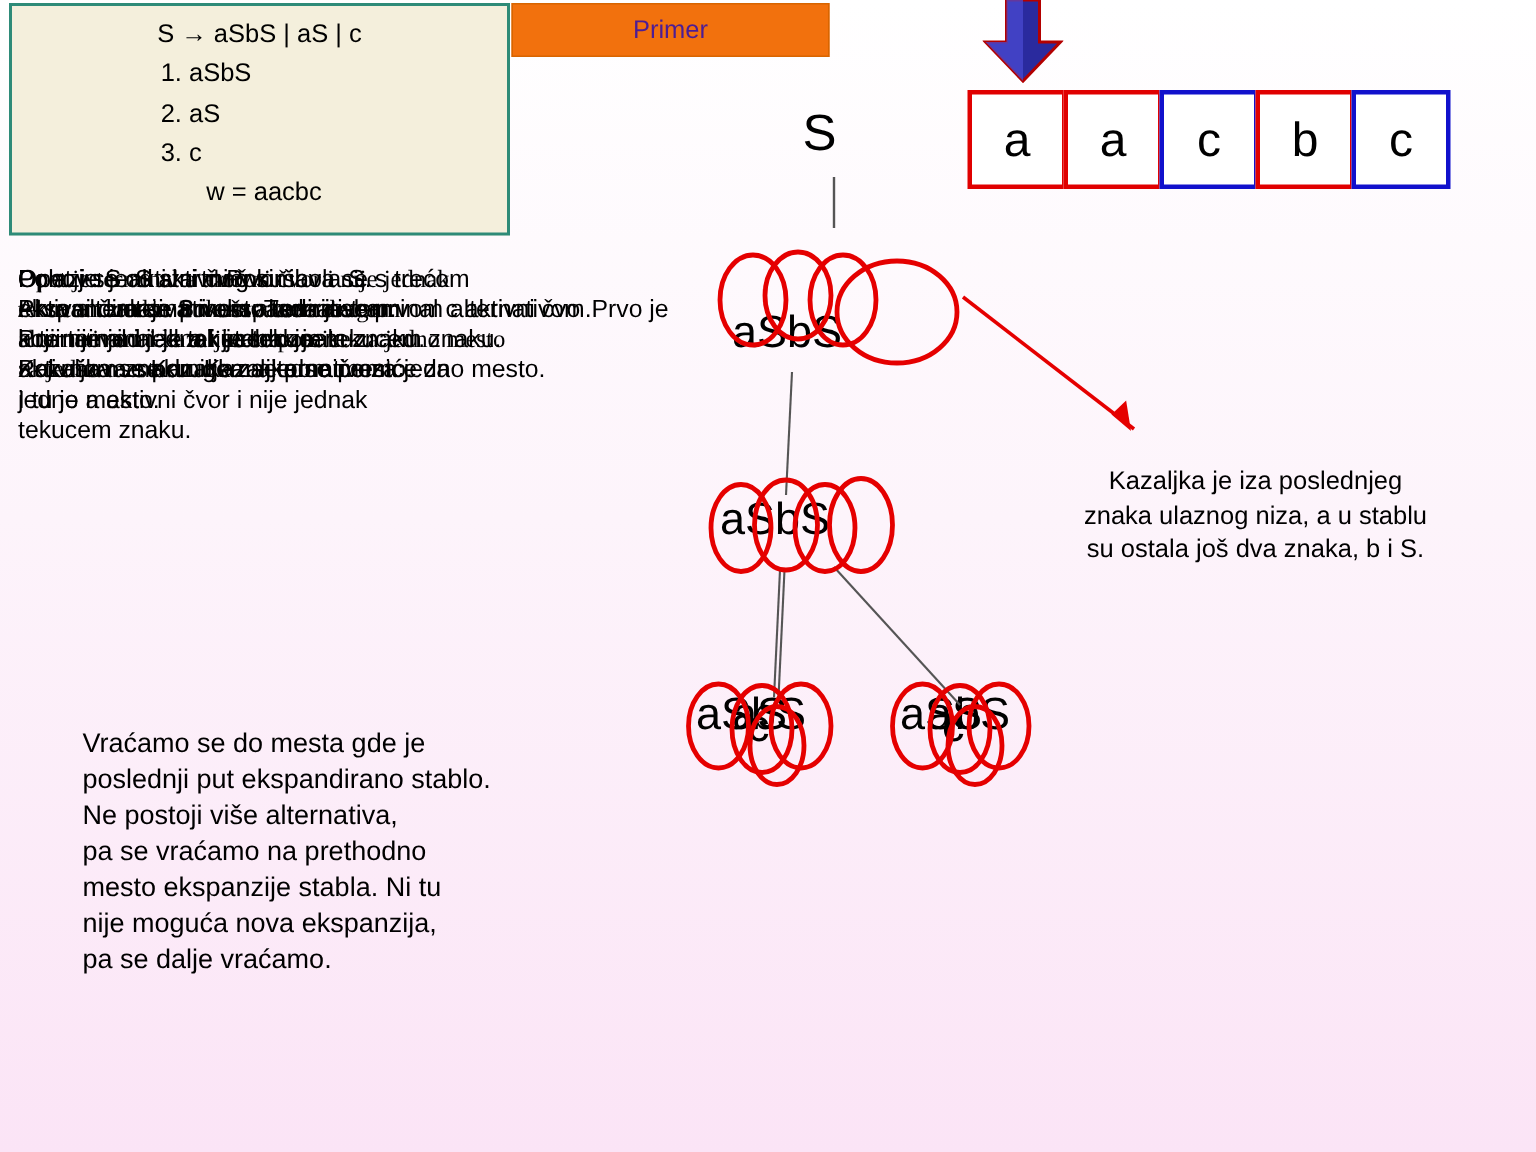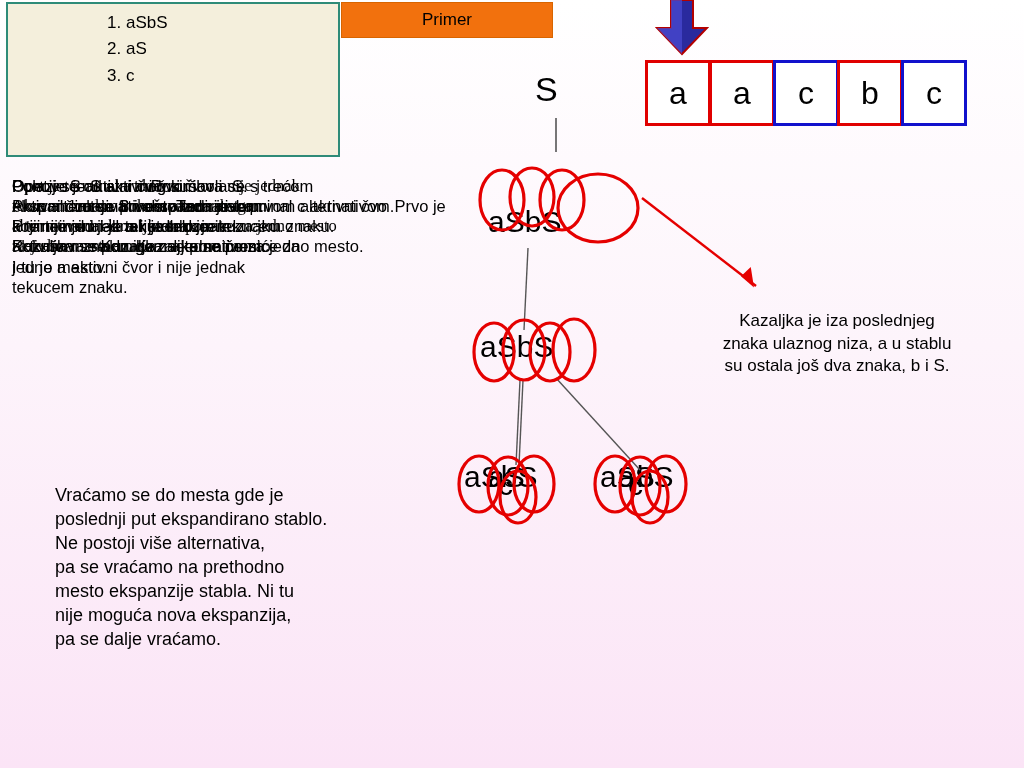--- a/index.html
+++ b/index.html
@@ -52,21 +52,21 @@
   
   #primer-banner {
     position: absolute;
     left: 341px;
     top: 2px;
     width: 212px;
     height: 36px;
     background: #f2710d;
     border: 1px solid #d86500;
     box-sizing: border-box;
-    color: #000000;
+    color: #4c1d95;
     font-size: 17px;
     display: flex;
     align-items: center;
     justify-content: center;
   }
 
   
   #tape {
     position: absolute;
     left: 645px;
@@ -151,25 +151,27 @@
     width: 330px;
     font-size: 17px;
     line-height: 1.33;
     text-align: center;
   }
 </style>
 </head>
 <body>
 
 <div id="grammar-box">
+  <div class="g-line">S → aSbS | aS | c</div>
   <ol class="g-list">
     <li>aSbS</li>
     <li>aS</li>
     <li>c</li>
   </ol>
+  <div class="g-w">w = aacbc</div>
 </div>
 
 <div id="primer-banner">
   <span>Primer</span>
 </div>
 
 <div id="pointer-arrow">
   <svg width="54" height="56" viewBox="0 0 54 56">
     <polygon points="16,0 38,0 38,28 52,28 27,54 2,28 16,28" fill="#2a2a9e" stroke="#b30000" stroke-width="2"></polygon>
     <polygon points="16,0 27,0 27,54 2,28 16,28" fill="#4a4ad0" opacity="0.75"></polygon>

